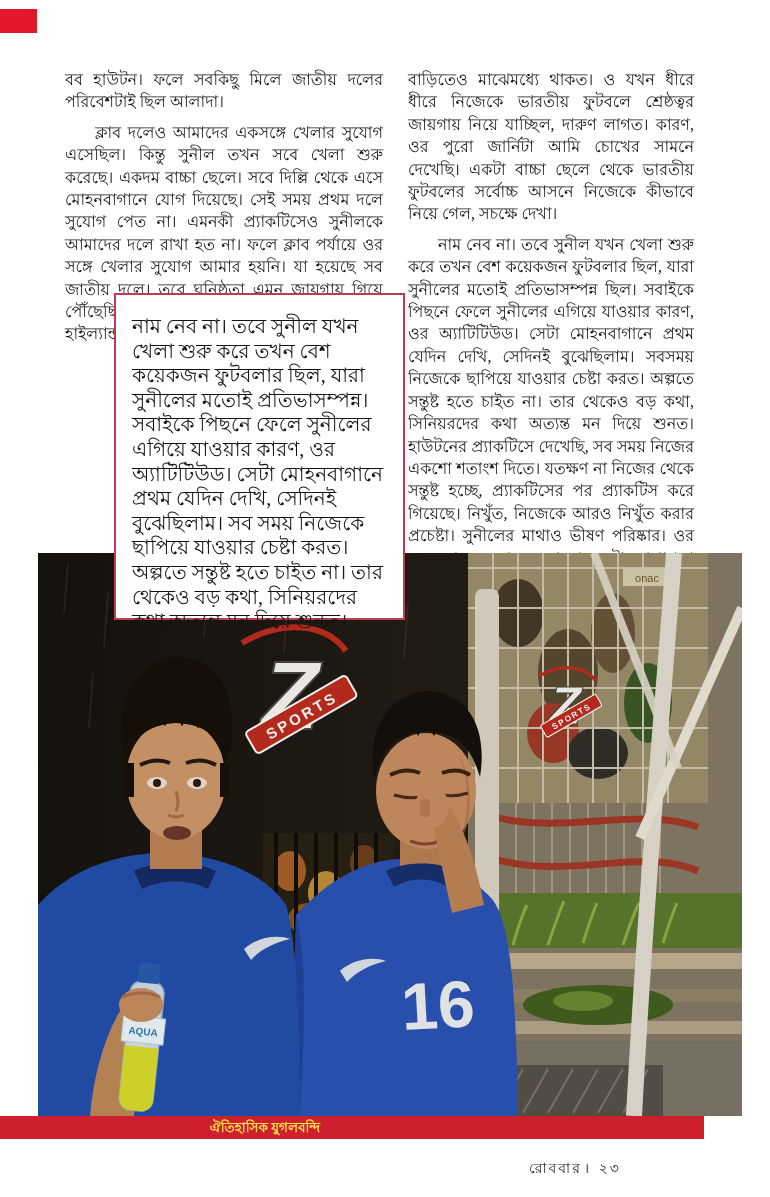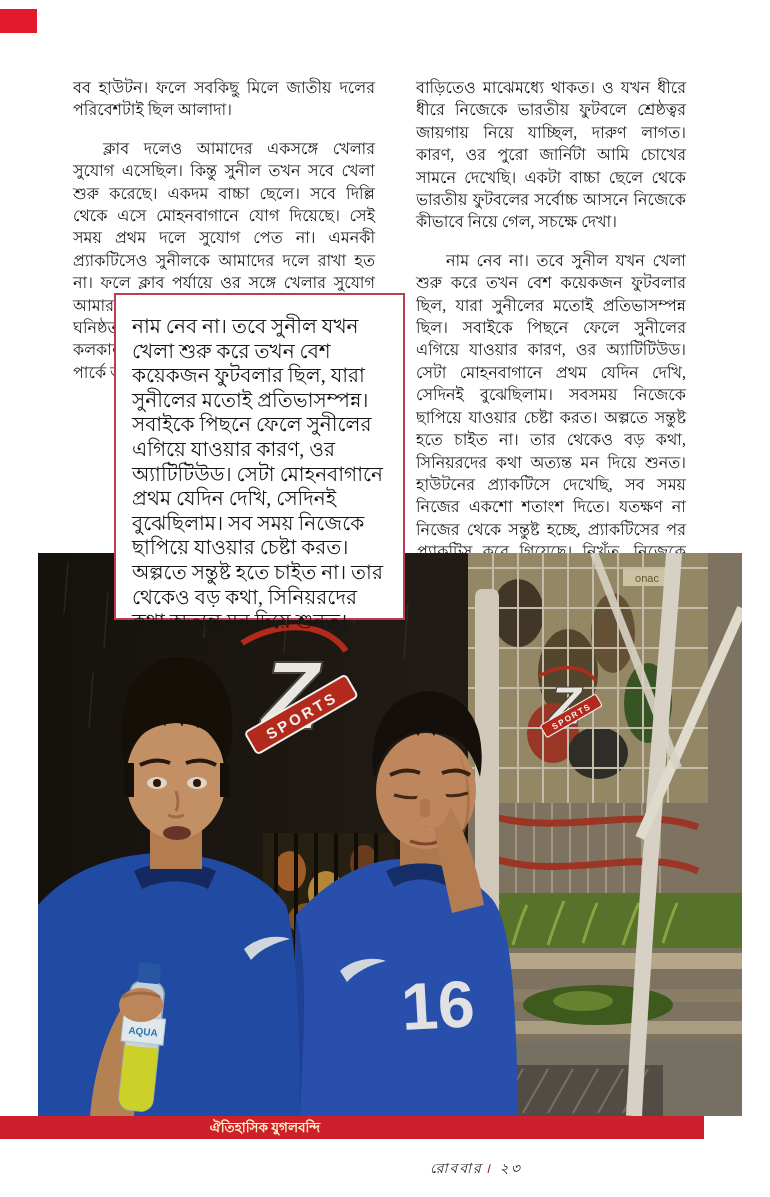--- a/index.html
+++ b/index.html
@@ -5,38 +5,38 @@
   html,body{margin:0;padding:0;}
   body{
     width:770px;height:1197px;position:relative;background:#ffffff;
     font-family:"Liberation Serif","DejaVu Serif",serif;color:#141414;
     overflow:hidden;
   }
   .corner-tab{position:absolute;left:0;top:9px;width:37px;height:24px;background:#e2182b;}
   .col{position:absolute;top:61px;font-size:16px;line-height:22.4px;text-align:justify;}
   .col-left{left:57px;width:334px;}
   .col-right{left:400px;width:302px;}
-  .col p{margin:16px;}
+  .col p{margin:8px;}
   .col p.indent{text-indent:30px;}
   .pullquote{
     position:absolute;left:114px;top:293px;width:291px;height:327px;
     box-sizing:border-box;background:#ffffff;border:2px solid #bc3d52;
     padding:19px 12px 6px 16px;z-index:3;
   }
   .pullquote p{margin:0;font-size:20px;line-height:24.6px;text-align:left;}
   .photo{position:absolute;left:0;top:553px;width:734px;height:563px;z-index:1;margin-left:38px;}
   .photo svg{display:block;width:704px;height:563px;}
   .caption-bar{position:absolute;left:0;top:1116px;width:704px;height:23px;background:#cd1f2c;z-index:4;}
   .caption-bar span{
     position:absolute;left:0;top:0;width:530px;text-align:center;line-height:23px;
-    color:#fef9c3;font-size:13.5px;font-weight:bold;
+    color:#fde047;font-size:13.5px;font-weight:bold;
   }
   .page-footer{
-    position:absolute;top:1157px;left:430px;width:290px;text-align:left;
-    font-size:14px;letter-spacing:2px;color:#1a1a1a;font-style:italic;
+    position:absolute;top:1157px;left:430px;width:290px;text-align:center;
+    font-size:14px;letter-spacing:2px;color:#1a1a1a;
   }
   .page-footer .danda{color:#b0191f;padding:0 2px;}
   .svg-latin{font-family:"Liberation Sans","DejaVu Sans",sans-serif;}
 </style>
 </head>
 <body>
 
 <div>
 
   <div class="corner-tab"></div>

